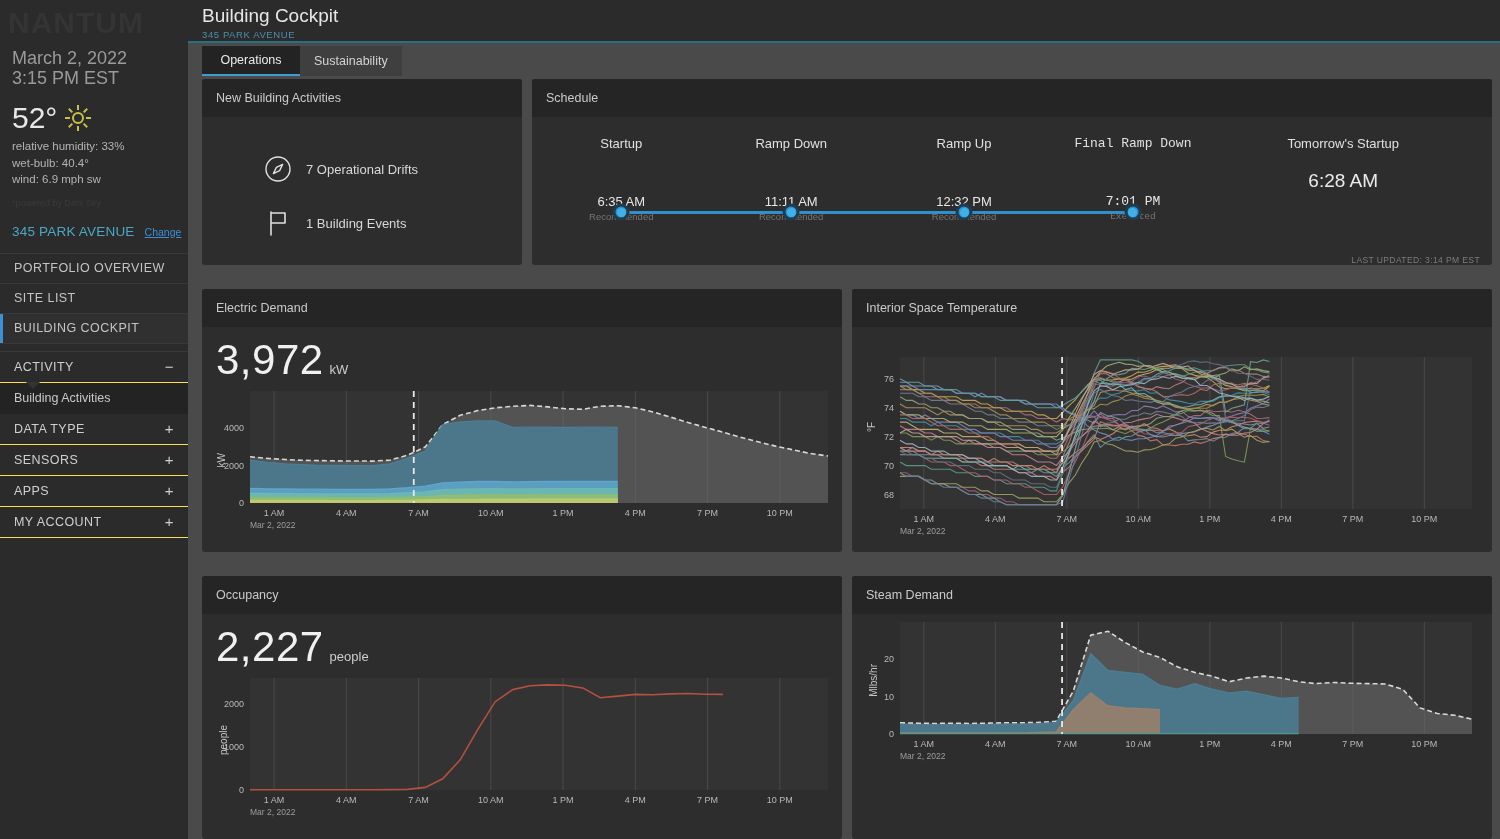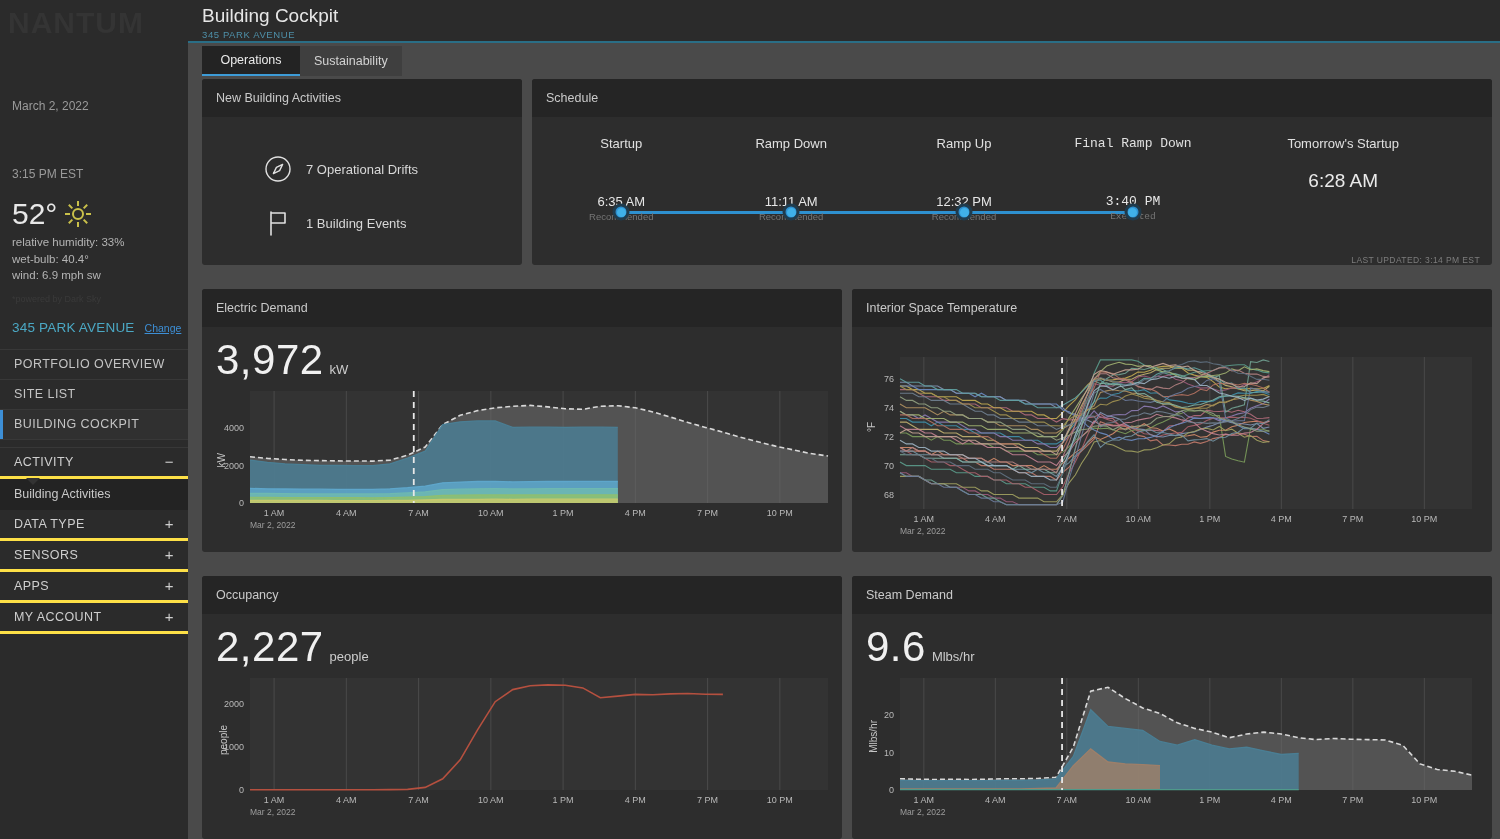--- a/index.html
+++ b/index.html
@@ -14,21 +14,21 @@
   
   #sidebar {
     width: 188px; height: 839px; flex: 0 0 188px;
     background: #2b2b2b; position: relative;
   }
   .logo {
     font-size: 30px; font-weight: bold; letter-spacing: 1px;
     color: #343434; padding: 6px 0 0 8px; line-height: 34px;
   }
   .datetime { padding: 8px 0 0 12px; }
-  .datetime div { color: #9a9a9a; font-size: 12px; line-height: 20px; margin-top: 48px; }
+  .datetime div { color: #9a9a9a; font-size: 18px; line-height: 20px; }
   .wx { padding: 10px 0 0 12px; }
   .wx-temp-row { display: flex; align-items: center; gap: 8px; height: 40px; }
   .wx-temp { color: #e8e8e8; font-size: 30px; line-height: 34px; }
   .sun { width: 26px; height: 26px; position: relative; }
   .sun .core {
     position: absolute; left: 7px; top: 7px; width: 12px; height: 12px;
     border-radius: 50%; border: 2px solid #c9c04a;
   }
   .sun .ray {
     position: absolute; left: 12px; top: 0px; width: 2px; height: 26px;
@@ -58,21 +58,21 @@
   }
   .nav-item.active { background: #303030; }
   .nav-item.active::before {
     content: ""; position: absolute; left: 0; top: 0; bottom: 0;
     width: 3px; background: #3d8fd6;
   }
   .nav-gap { height: 8px; background: #2b2b2b; border-bottom: 1px solid #383838; }
   .nav-sec {
     height: 31px; display: flex; align-items: center; justify-content: space-between;
     padding: 0 14px; color: #cfcfcf; font-size: 12.5px; letter-spacing: .45px;
-    border-bottom: 3px solid #fde047; cursor: pointer;
+    border-bottom: 1px solid #fde047; cursor: pointer;
   }
   .nav-sec .pm { color: #cfcfcf; font-size: 15px; line-height: 14px; }
   .submenu { background: #232323; position: relative; }
   .submenu::before {
     content: ""; position: absolute; top: -1px; left: 26px;
     border-left: 7px solid transparent; border-right: 7px solid transparent;
     border-top: 7px solid #333;
   }
   .sub-item {
     height: 31px; display: flex; align-items: center; justify-content: space-between;
@@ -318,21 +318,21 @@
               <div class="sched-time">12:32 PM</div>
               <div class="sched-state">Recommended</div>
             </div>
             <div class="dot" style="left:45.0%; top:95px;">
                 <i></i>
               </div>
 
             <div class="sched-col" style="left:62.6%; width:190px;font-family:Liberation Mono, monospace;">
               <div class="sched-title">Final Ramp Down</div>
               <div style="height:40px"></div>
-              <div class="sched-time">3:40 PM</div>
+              <div class="sched-time">7:01 PM</div>
               <div class="sched-state">Executed</div>
             </div>
             <div class="dot" style="left:62.6%; top:95px;">
                 <i></i>
               </div>
 
             <div class="sched-col" style="left:84.5%; width:210px;">
               <div class="sched-title">Tomorrow's Startup</div>
               <div style="height:16px"></div>
               <div class="sched-tm-big">6:28 AM</div>
@@ -495,24 +495,20 @@
                   <text x="42" y="36.84615384615384" fill="#b9b9b9" font-size="9" font-family="&quot;Liberation Sans&quot;, sans-serif" text-anchor="end">2000</text>
                   <path d="M48.0,119.7 L65.5,119.7 L83.0,119.7 L100.5,119.7 L118.1,119.7 L135.6,119.7 L153.1,119.7 L170.6,119.7 L188.1,119.6 L205.6,119.4 L223.2,117.4 L240.7,108.8 L258.2,89.8 L275.7,59.7 L293.2,31.7 L310.7,19.6 L328.2,15.8 L345.8,14.9 L363.3,15.3 L380.8,17.9 L398.3,27.8 L415.8,26.1 L433.3,24.4 L450.8,24.8 L468.4,23.9 L485.9,23.5 L503.4,24.2 L520.9,24.4" fill="none" stroke="#b5503f" stroke-width="1.6"></path>
                 </svg>
             </div>
           </div>
         </section>
 
         <section class="card card-chart">
           <div class="card-hd">Steam Demand</div>
           <div class="card-bd">
-            <div class="big-val">
-              <span class="big-num">9.6</span>
-              <span class="big-unit">Mlbs/hr</span>
-            </div>
             <div class="plot">
               <span class="yaxis-label" style="left:16px; top:50px;">Mlbs/hr</span>
               <svg id="chart-steam" width="630" height="150" viewBox="0 0 630 150">
                   <rect x="48" y="8" width="572" height="112" fill="#333333"></rect>
                   <line x1="71.83333333333333" y1="8" x2="71.83333333333333" y2="120" stroke="#4a4a4a" stroke-width="1"></line>
                   <text x="71.83333333333333" y="133" fill="#b9b9b9" font-size="9" font-family="&quot;Liberation Sans&quot;, sans-serif" text-anchor="middle">1 AM</text>
                   <line x1="143.33333333333331" y1="8" x2="143.33333333333331" y2="120" stroke="#4a4a4a" stroke-width="1"></line>
                   <text x="143.33333333333331" y="133" fill="#b9b9b9" font-size="9" font-family="&quot;Liberation Sans&quot;, sans-serif" text-anchor="middle">4 AM</text>
                   <line x1="214.83333333333334" y1="8" x2="214.83333333333334" y2="120" stroke="#4a4a4a" stroke-width="1"></line>
                   <text x="214.83333333333334" y="133" fill="#b9b9b9" font-size="9" font-family="&quot;Liberation Sans&quot;, sans-serif" text-anchor="middle">7 AM</text>

